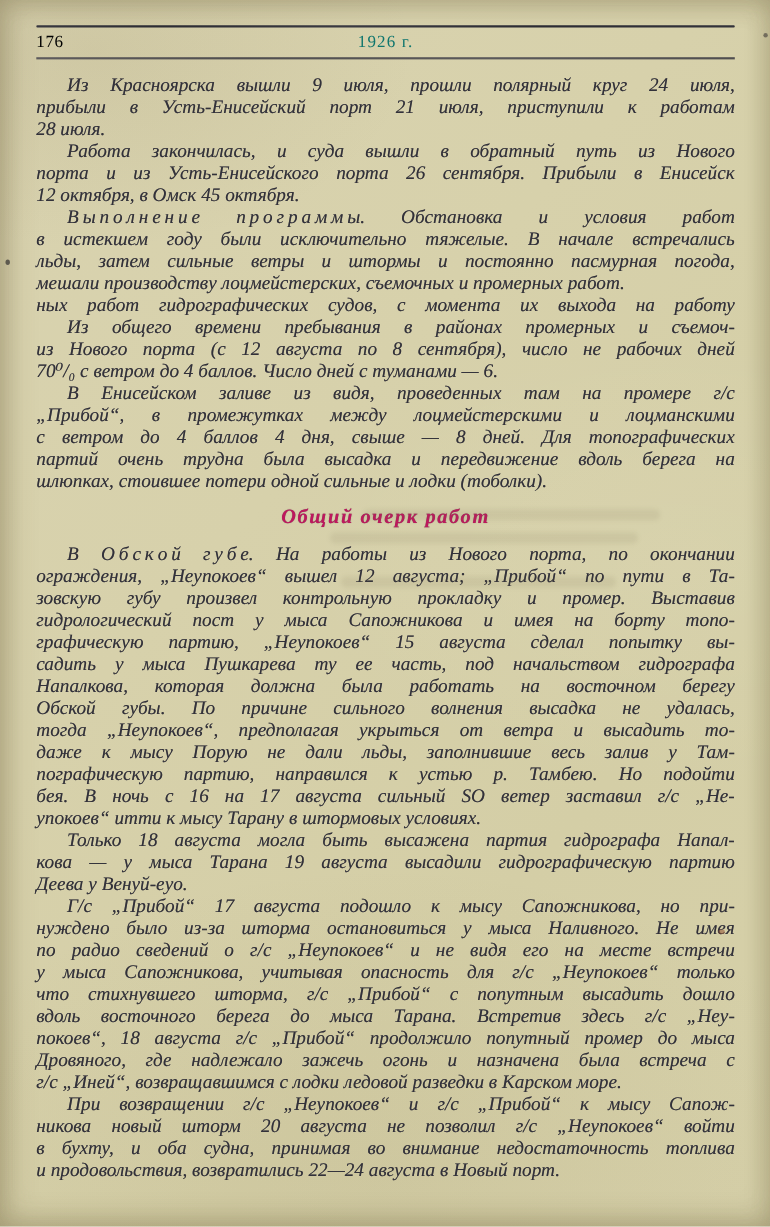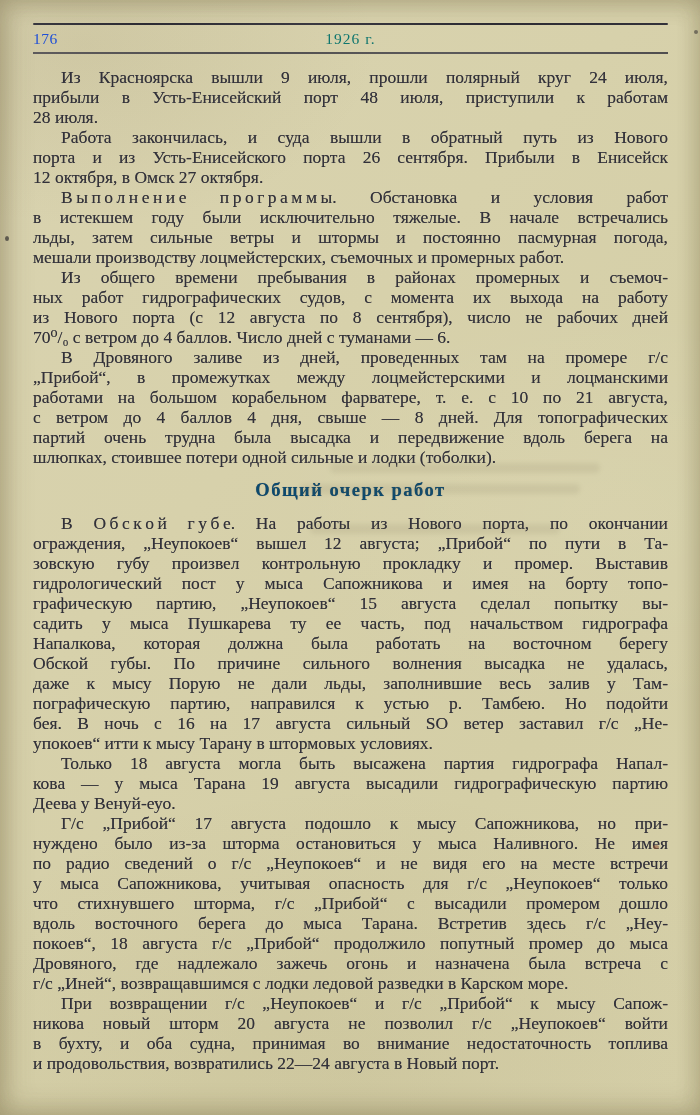--- a/index.html
+++ b/index.html
@@ -37,57 +37,58 @@
   }
   .header-row {
     position: relative;
     height: 27px;
     display: flex;
     align-items: center;
   }
   .page-number {
     font-size: 15.5px;
     letter-spacing: 0.5px;
-    color: #1d4ed8;
+    color: #000000;
   }
   .running-title {
     position: absolute;
     left: 0; right: 0;
     text-align: center;
     font-size: 15.5px;
     letter-spacing: 1px;
     color: #0f766e;
   }
   .rule-bottom {
     height: 1.5px;
     background: linear-gradient(90deg, #4a4850 0%, #39383f 30%, #45444c 65%, #38373f 100%);
     opacity: 0.85;
   }
   .document-body {
     margin-top: 13px;
     font-size: 17.5px;
     line-height: 20px;
+    font-style: italic;
   }
   .paragraph { margin: 0; }
   .line {
     text-align: justify;
     text-align-last: justify;
     white-space: normal;
     text-shadow: 0 0 0.6px rgba(50,49,58,0.55);
   }
   .line.first { text-indent: 28px; }
   .line.last { text-align-last: left; }
   .section-heading {
     margin: 12px 0 12px 0;
     text-align: center;
     font-weight: bold;
     font-size: 18.5px;
     line-height: 22px;
     letter-spacing: 1.5px;
-    color: #0c4a6e;
+    color: #be185d;
     text-shadow: 0 0 0.7px rgba(46,45,53,0.6);
   }
   .speck {
     position: absolute;
     border-radius: 50%;
     pointer-events: none;
   }
   .speck-1 { left: 5px;  top: 236px; width: 4px; height: 5px; background: rgba(58,56,60,0.75); }
   .speck-2 { left: 694px; top: 30px;  width: 4px; height: 4px; background: rgba(60,58,62,0.6); }
   .speck-3 { left: 653px; top: 845px; width: 6px; height: 4px; background: rgba(146,84,52,0.55); }
@@ -108,74 +109,74 @@
   <div class="rule-top"></div>
   <div class="header-row">
     <span class="page-number">176</span>
     <span class="running-title">1926 г.</span>
   </div>
   <div class="rule-bottom"></div>
 
   <div class="document-body">
       <div class="paragraph">
         <div class="line first">Из Красноярска вышли 9 июля, прошли полярный круг 24 июля,</div>
-        <div class="line">прибыли в Усть-Енисейский порт 48 июля, приступили к работам</div>
+        <div class="line">прибыли в Усть-Енисейский порт 21 июля, приступили к работам</div>
         <div class="line last">28 июля.</div>
       </div>
       <div class="paragraph">
         <div class="line first">Работа закончилась, и суда вышли в обратный путь из Нового</div>
         <div class="line">порта и из Усть-Енисейского порта 26 сентября. Прибыли в Енисейск</div>
-        <div class="line last">12 октября, в Омск 27 октября.</div>
+        <div class="line last">12 октября, в Омск 45 октября.</div>
       </div>
       <div class="paragraph">
         <div class="line first">В ы п о л н е н и е п р о г р а м м ы. Обстановка и условия работ</div>
         <div class="line">в истекшем году были исключительно тяжелые. В начале встречались</div>
         <div class="line">льды, затем сильные ветры и штормы и постоянно пасмурная погода,</div>
         <div class="line last">мешали производству лоцмейстерских, съемочных и промерных работ.</div>
       </div>
       <div class="paragraph">
+        <div class="line">ных работ гидрографических судов, с момента их выхода на работу</div>
         <div class="line first">Из общего времени пребывания в районах промерных и съемоч-</div>
-        <div class="line">ных работ гидрографических судов, с момента их выхода на работу</div>
         <div class="line">из Нового порта (с 12 августа по 8 сентября), число не рабочих дней</div>
         <div class="line last">70⁰/₀ с ветром до 4 баллов. Число дней с туманами — 6.</div>
       </div>
       <div class="paragraph">
-        <div class="line first">В Дровяного заливе из дней, проведенных там на промере г/с</div>
+        <div class="line first">В Енисейском заливе из видя, проведенных там на промере г/с</div>
         <div class="line">„Прибой“, в промежутках между лоцмейстерскими и лоцманскими</div>
-        <div class="line">работами на большом корабельном фарватере, т. е. с 10 по 21 августа,</div>
         <div class="line">с ветром до 4 баллов 4 дня, свыше — 8 дней. Для топографических</div>
         <div class="line">партий очень трудна была высадка и передвижение вдоль берега на</div>
         <div class="line last">шлюпках, стоившее потери одной сильные и лодки (тоболки).</div>
       </div>
       <div class="section-heading">Общий очерк работ</div>
       <div class="paragraph">
         <div class="line first">В О б с к о й г у б е. На работы из Нового порта, по окончании</div>
         <div class="line">ограждения, „Неупокоев“ вышел 12 августа; „Прибой“ по пути в Та-</div>
         <div class="line">зовскую губу произвел контрольную прокладку и промер. Выставив</div>
         <div class="line">гидрологический пост у мыса Сапожникова и имея на борту топо-</div>
         <div class="line">графическую партию, „Неупокоев“ 15 августа сделал попытку вы-</div>
         <div class="line">садить у мыса Пушкарева ту ее часть, под начальством гидрографа</div>
         <div class="line">Напалкова, которая должна была работать на восточном берегу</div>
         <div class="line">Обской губы. По причине сильного волнения высадка не удалась,</div>
+        <div class="line">тогда „Неупокоев“, предполагая укрыться от ветра и высадить то-</div>
         <div class="line">даже к мысу Порую не дали льды, заполнившие весь залив у Там-</div>
         <div class="line">пографическую партию, направился к устью р. Тамбею. Но подойти</div>
         <div class="line">бея. В ночь с 16 на 17 августа сильный SO ветер заставил г/с „Не-</div>
         <div class="line last">упокоев“ итти к мысу Тарану в штормовых условиях.</div>
       </div>
       <div class="paragraph">
         <div class="line first">Только 18 августа могла быть высажена партия гидрографа Напал-</div>
         <div class="line">кова — у мыса Тарана 19 августа высадили гидрографическую партию</div>
         <div class="line last">Деева у Венуй-еуо.</div>
       </div>
       <div class="paragraph">
         <div class="line first">Г/с „Прибой“ 17 августа подошло к мысу Сапожникова, но при-</div>
         <div class="line">нуждено было из-за шторма остановиться у мыса Наливного. Не имея</div>
         <div class="line">по радио сведений о г/с „Неупокоев“ и не видя его на месте встречи</div>
         <div class="line">у мыса Сапожникова, учитывая опасность для г/с „Неупокоев“ только</div>
-        <div class="line">что стихнувшего шторма, г/с „Прибой“ с высадили промером дошло</div>
+        <div class="line">что стихнувшего шторма, г/с „Прибой“ с попутным высадить дошло</div>
         <div class="line">вдоль восточного берега до мыса Тарана. Встретив здесь г/с „Неу-</div>
         <div class="line">покоев“, 18 августа г/с „Прибой“ продолжило попутный промер до мыса</div>
         <div class="line">Дровяного, где надлежало зажечь огонь и назначена была встреча с</div>
         <div class="line last">г/с „Иней“, возвращавшимся с лодки ледовой разведки в Карском море.</div>
       </div>
       <div class="paragraph">
         <div class="line first">При возвращении г/с „Неупокоев“ и г/с „Прибой“ к мысу Сапож-</div>
         <div class="line">никова новый шторм 20 августа не позволил г/с „Неупокоев“ войти</div>
         <div class="line">в бухту, и оба судна, принимая во внимание недостаточность топлива</div>
         <div class="line last">и продовольствия, возвратились 22—24 августа в Новый порт.</div>

